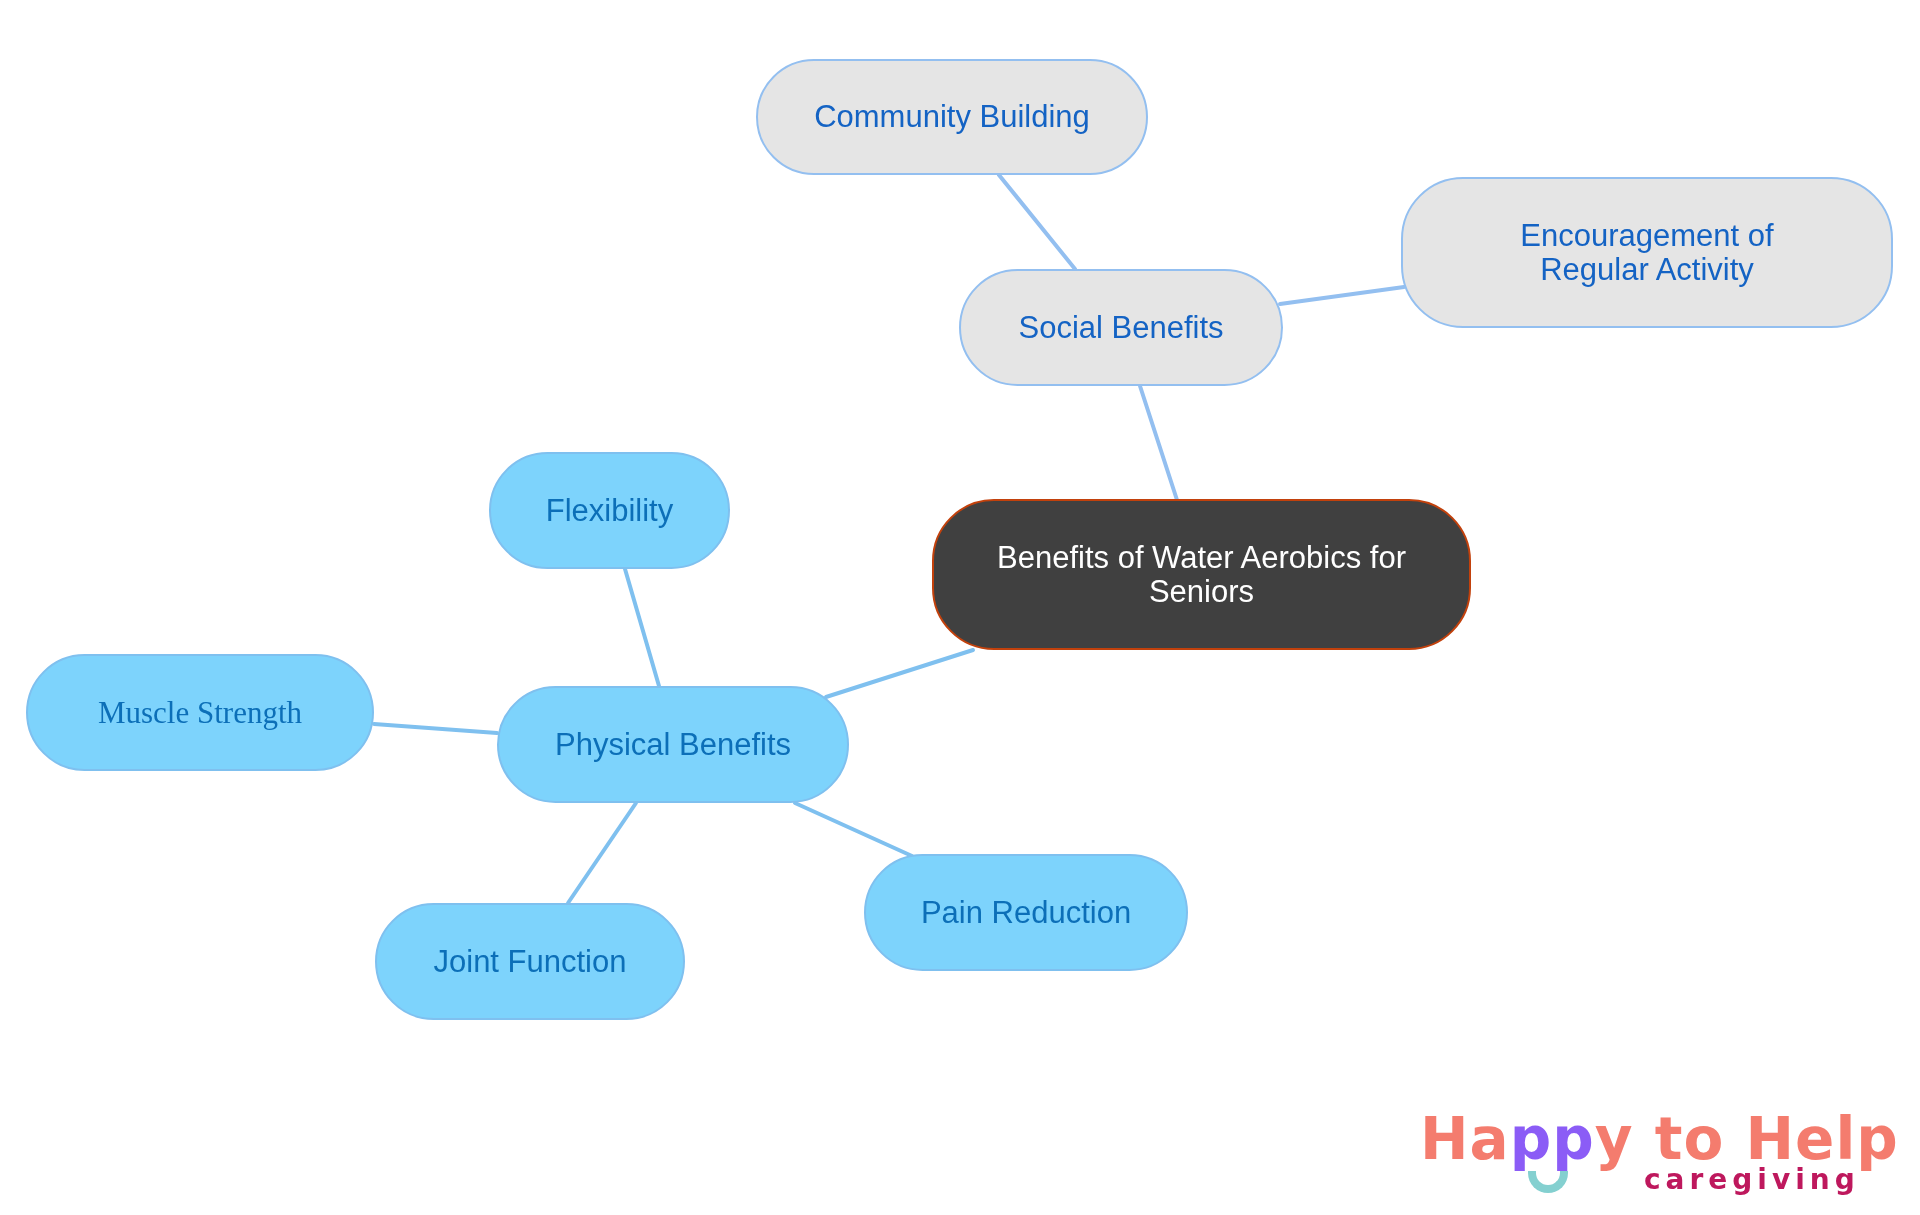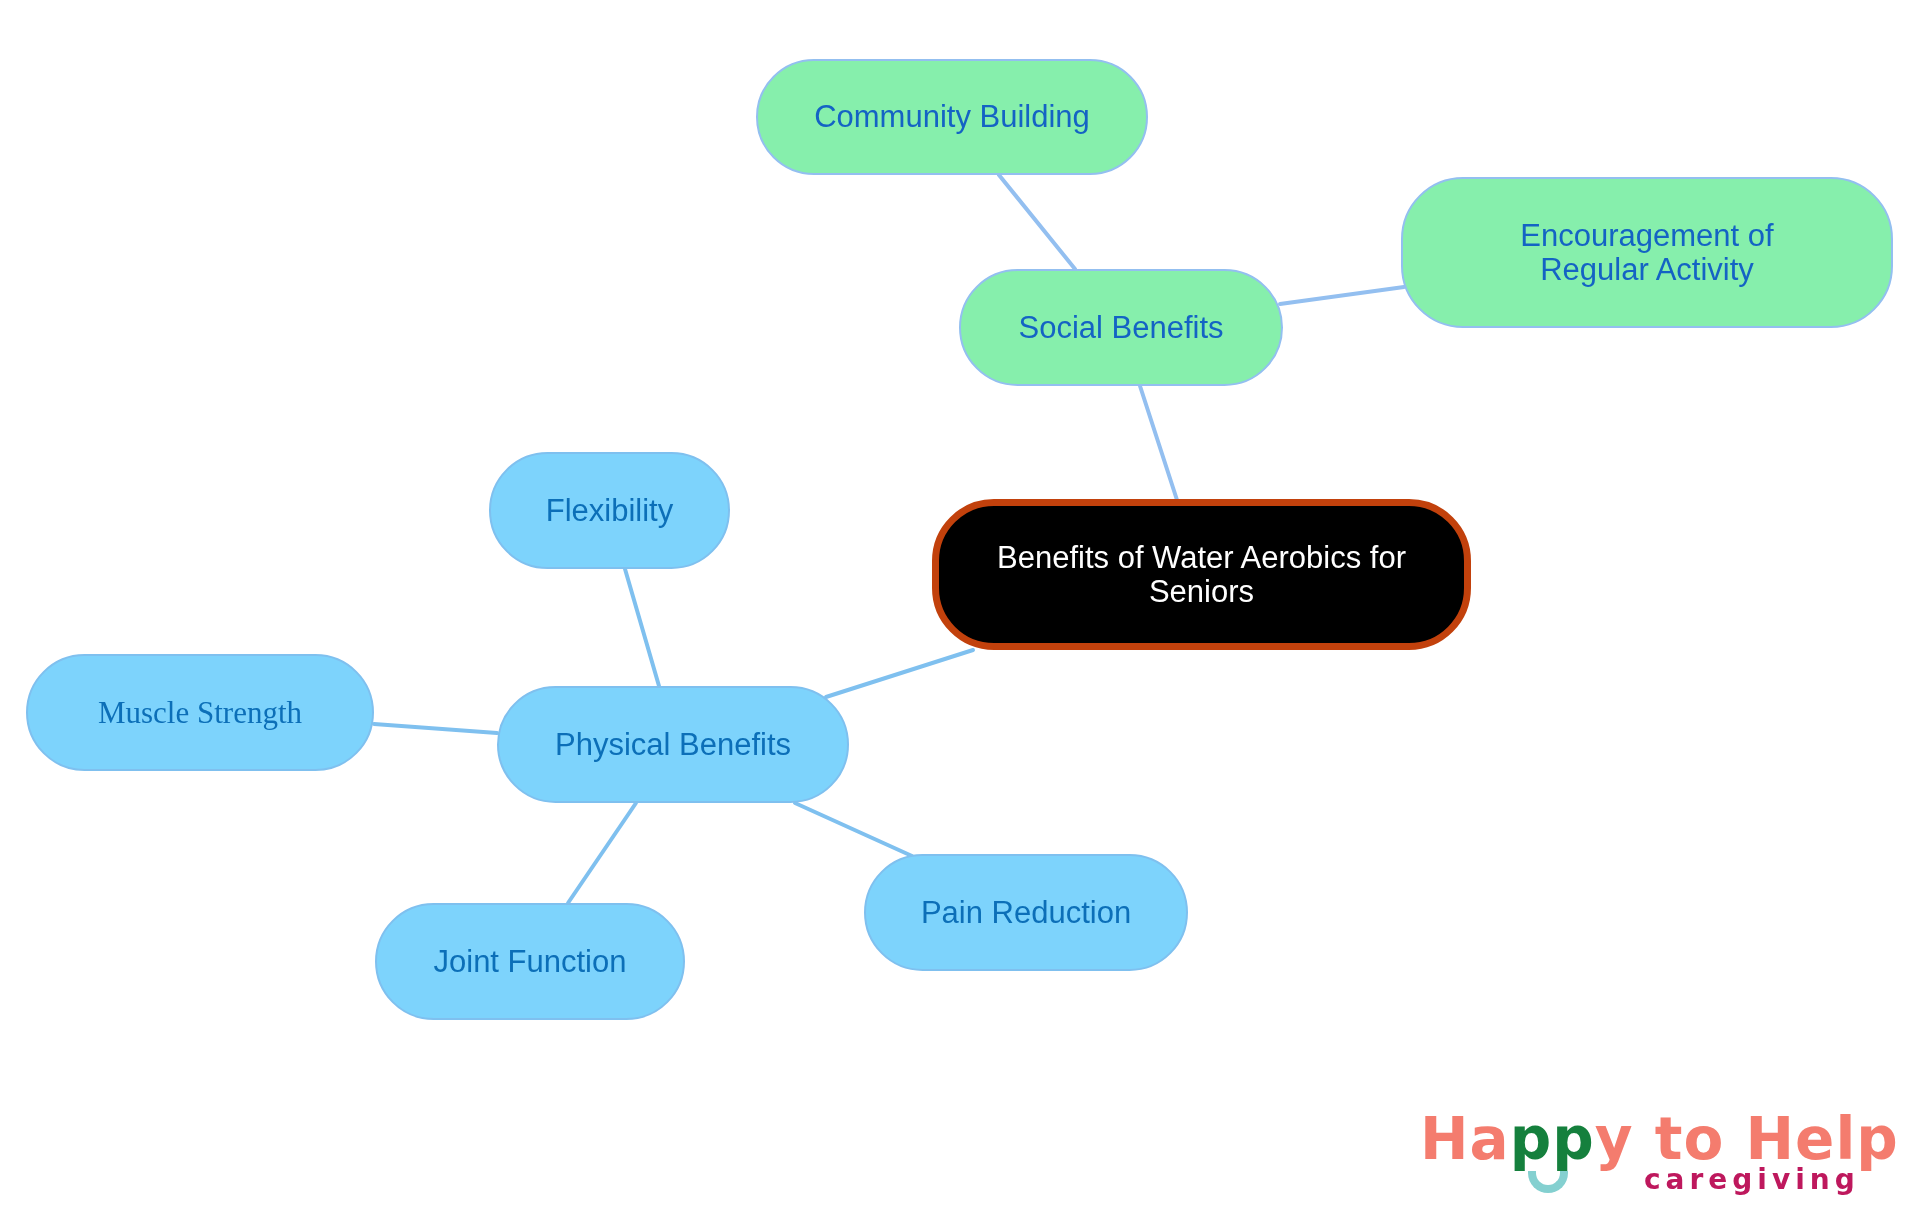--- a/index.html
+++ b/index.html
@@ -1,27 +1,27 @@
 <!DOCTYPE html>
 <html><head>
 <meta charset="utf-8">
 <style>
   html, body { margin:0; padding:0; }
   body { width:1920px; height:1215px; background:#ffffff; position:relative; overflow:hidden;
          font-family:"Liberation Sans", "DejaVu Sans", sans-serif; }
   svg.links { position:absolute; left:0; top:0; width:1920px; height:1215px; }
   .node { position:absolute; box-sizing:border-box; display:flex; align-items:center; justify-content:center;
           text-align:center; border-radius:60px; font-size:31px; line-height:34px; padding:0 40px; }
-  .node.root { background:#000000; border:7px solid #c2410c; color:#ffffff; border-radius:62px; font-size:31px; }
-  .node.social { background:#86efac; border:2px solid #93bff0; color:#1463c4; }
+  .node.root { background:#404040; border:2px solid #c2410c; color:#ffffff; border-radius:62px; font-size:31px; }
+  .node.social { background:#e5e5e5; border:2px solid #93bff0; color:#1463c4; }
   .node.physical { background:#7dd3fc; border:2px solid #7fc0ef; color:#0c6fb8; }
   .logo { position:absolute; left:1420px; top:1105px; width:470px; height:100px; }
   .logo .main { position:absolute; left:0; top:0; font-family:"DejaVu Sans", sans-serif; font-weight:bold;
                 font-size:58px; letter-spacing:1px; color:#f47c6e; white-space:nowrap; }
-  .logo .main .teal { color:#15803d; }
+  .logo .main .teal { color:#8b5cf6; }
   .logo .sub { position:absolute; left:224px; top:58px; font-family:"DejaVu Sans", sans-serif; font-size:28px;
                letter-spacing:5px; color:#be185d; white-space:nowrap;font-weight:bold; }
   .logo .smile { position:absolute; left:108px; top:66px; width:40px; height:22px; border:8px solid #84d0d0;
                  border-top:none; border-radius:0 0 30px 30px; box-sizing:border-box; }
 </style>
 </head>
 <body>
 
 <svg class="links" viewBox="0 0 1920 1215">
   <g stroke="#93bff0" stroke-width="4" fill="none" stroke-linecap="round">

